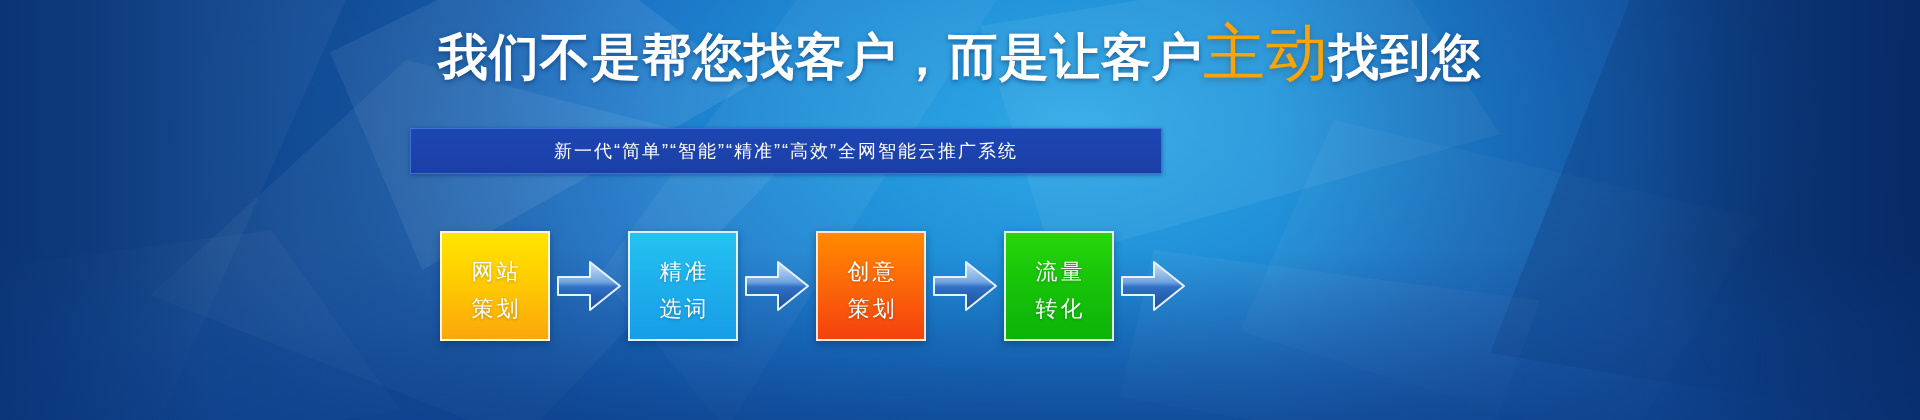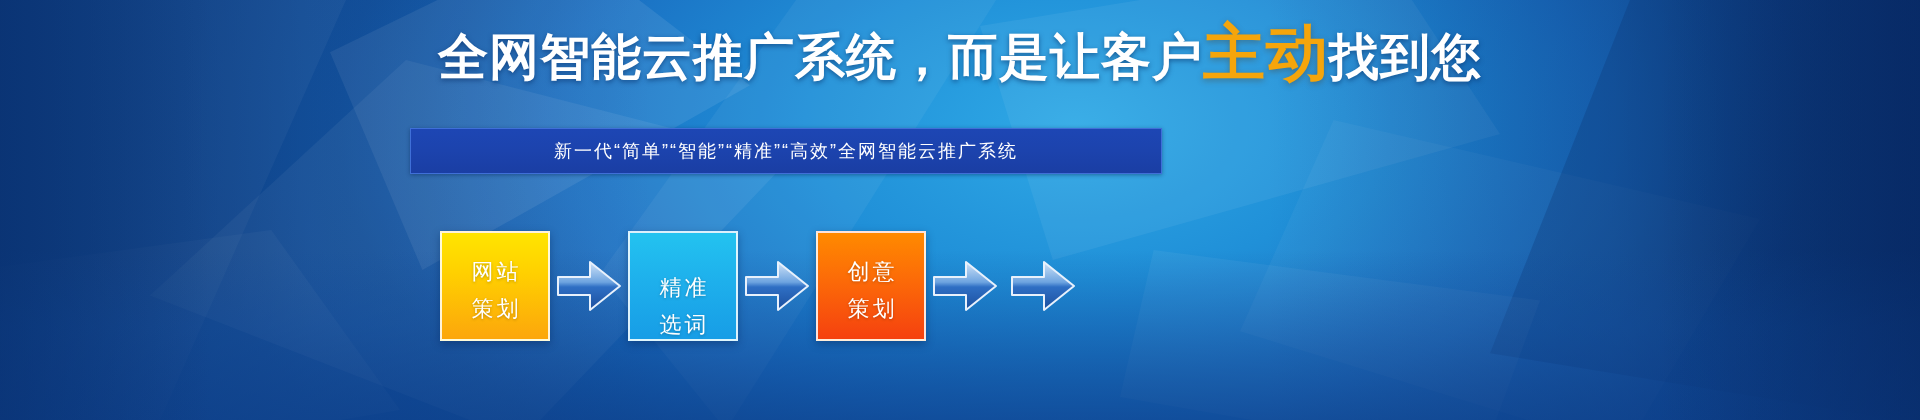--- a/index.html
+++ b/index.html
@@ -69,21 +69,21 @@
   #headline .hl-white{
     font-size:50px;
     font-weight:bold;
     color:#ffffff;
     letter-spacing:1px;
     text-shadow:0 2px 5px rgba(6,40,95,.55);
     vertical-align:baseline;
   }
   #headline .hl-accent{
     font-size:62px;
-    font-weight:bold;
+    font-weight:normal;
     color:#f5a50b;
     letter-spacing:1px;
     text-shadow:0 2px 6px rgba(80,40,0,.35);
     vertical-align:baseline;
   }
 
   
   #subbar{
     position:absolute;
     left:410px;top:128px;
@@ -122,21 +122,21 @@
     color:#ffffff;
     font-size:22px;
     line-height:1.22;
     letter-spacing:3px;
     text-indent:3px;
     white-space:nowrap;
     text-shadow:0 1px 3px rgba(0,0,0,.25);
     margin-top:10px;
   }
   .s1{background:linear-gradient(180deg,#ffe500 0%,#ffd000 38%,#fca60c 100%);}
-  .s2{background:linear-gradient(180deg,#23c3f0 0%,#1eb0ec 45%,#179de6 100%);justify-content:flex-end;}
+  .s2{background:linear-gradient(180deg,#23c3f0 0%,#1eb0ec 45%,#179de6 100%);}
   .s3{background:linear-gradient(180deg,#ff8a00 0%,#fc6a08 45%,#f5410f 100%);}
   .s4{background:linear-gradient(180deg,#26d60b 0%,#18c408 45%,#0cb30a 100%);}
   .s5{background:linear-gradient(180deg,#18e0a8 0%,#13d79c 45%,#0ecf8f 100%);}
 
   .arrow{
     flex:0 0 66px;
     height:58px;
     margin:0 6px;
     position:relative;
   }
@@ -162,21 +162,21 @@
   <div class="poly p6"></div>
   <div class="poly p7"></div>
   <div class="poly p8"></div>
   <div class="poly p9"></div>
   <div class="bg-vign"></div>
   <div class="bg-bottom"></div>
   <div class="edge-l"></div>
   <div class="edge-r"></div>
 
   <div id="headline">
-    <span class="hl-white">全网智能云推广系统，而是让客户</span><span class="hl-accent">主动</span><span class="hl-white">找到您</span>
+    <span class="hl-white">我们不是帮您找客户，而是让客户</span><span class="hl-accent">主动</span><span class="hl-white">找到您</span>
   </div>
 
   <div id="subbar">
     <span class="subtext">新一代“简单”“智能”“精准”“高效”全网智能云推广系统</span>
   </div>
 
   <div id="flow">
 
     <div class="step s1">
       <span class="line">网站</span>
@@ -212,20 +212,24 @@
       <span class="line">创意</span>
       <span class="line">策划</span>
     </div>
 
     <div class="arrow">
       <svg viewBox="0 0 66 58" xmlns="http://www.w3.org/2000/svg">
         <polygon points="2,20 34,20 34,5 64,29 34,53 34,38 2,38" fill="url(#ag1)" stroke="#e8f1fc" stroke-width="2" stroke-linejoin="round"></polygon>
       </svg>
     </div>
 
+    <div class="step s4">
+      <span class="line">流量</span>
+      <span class="line">转化</span>
+    </div>
 
     <div class="arrow">
       <svg viewBox="0 0 66 58" xmlns="http://www.w3.org/2000/svg">
         <polygon points="2,20 34,20 34,5 64,29 34,53 34,38 2,38" fill="url(#ag1)" stroke="#e8f1fc" stroke-width="2" stroke-linejoin="round"></polygon>
       </svg>
     </div>
 
 
   </div>
 </div>

